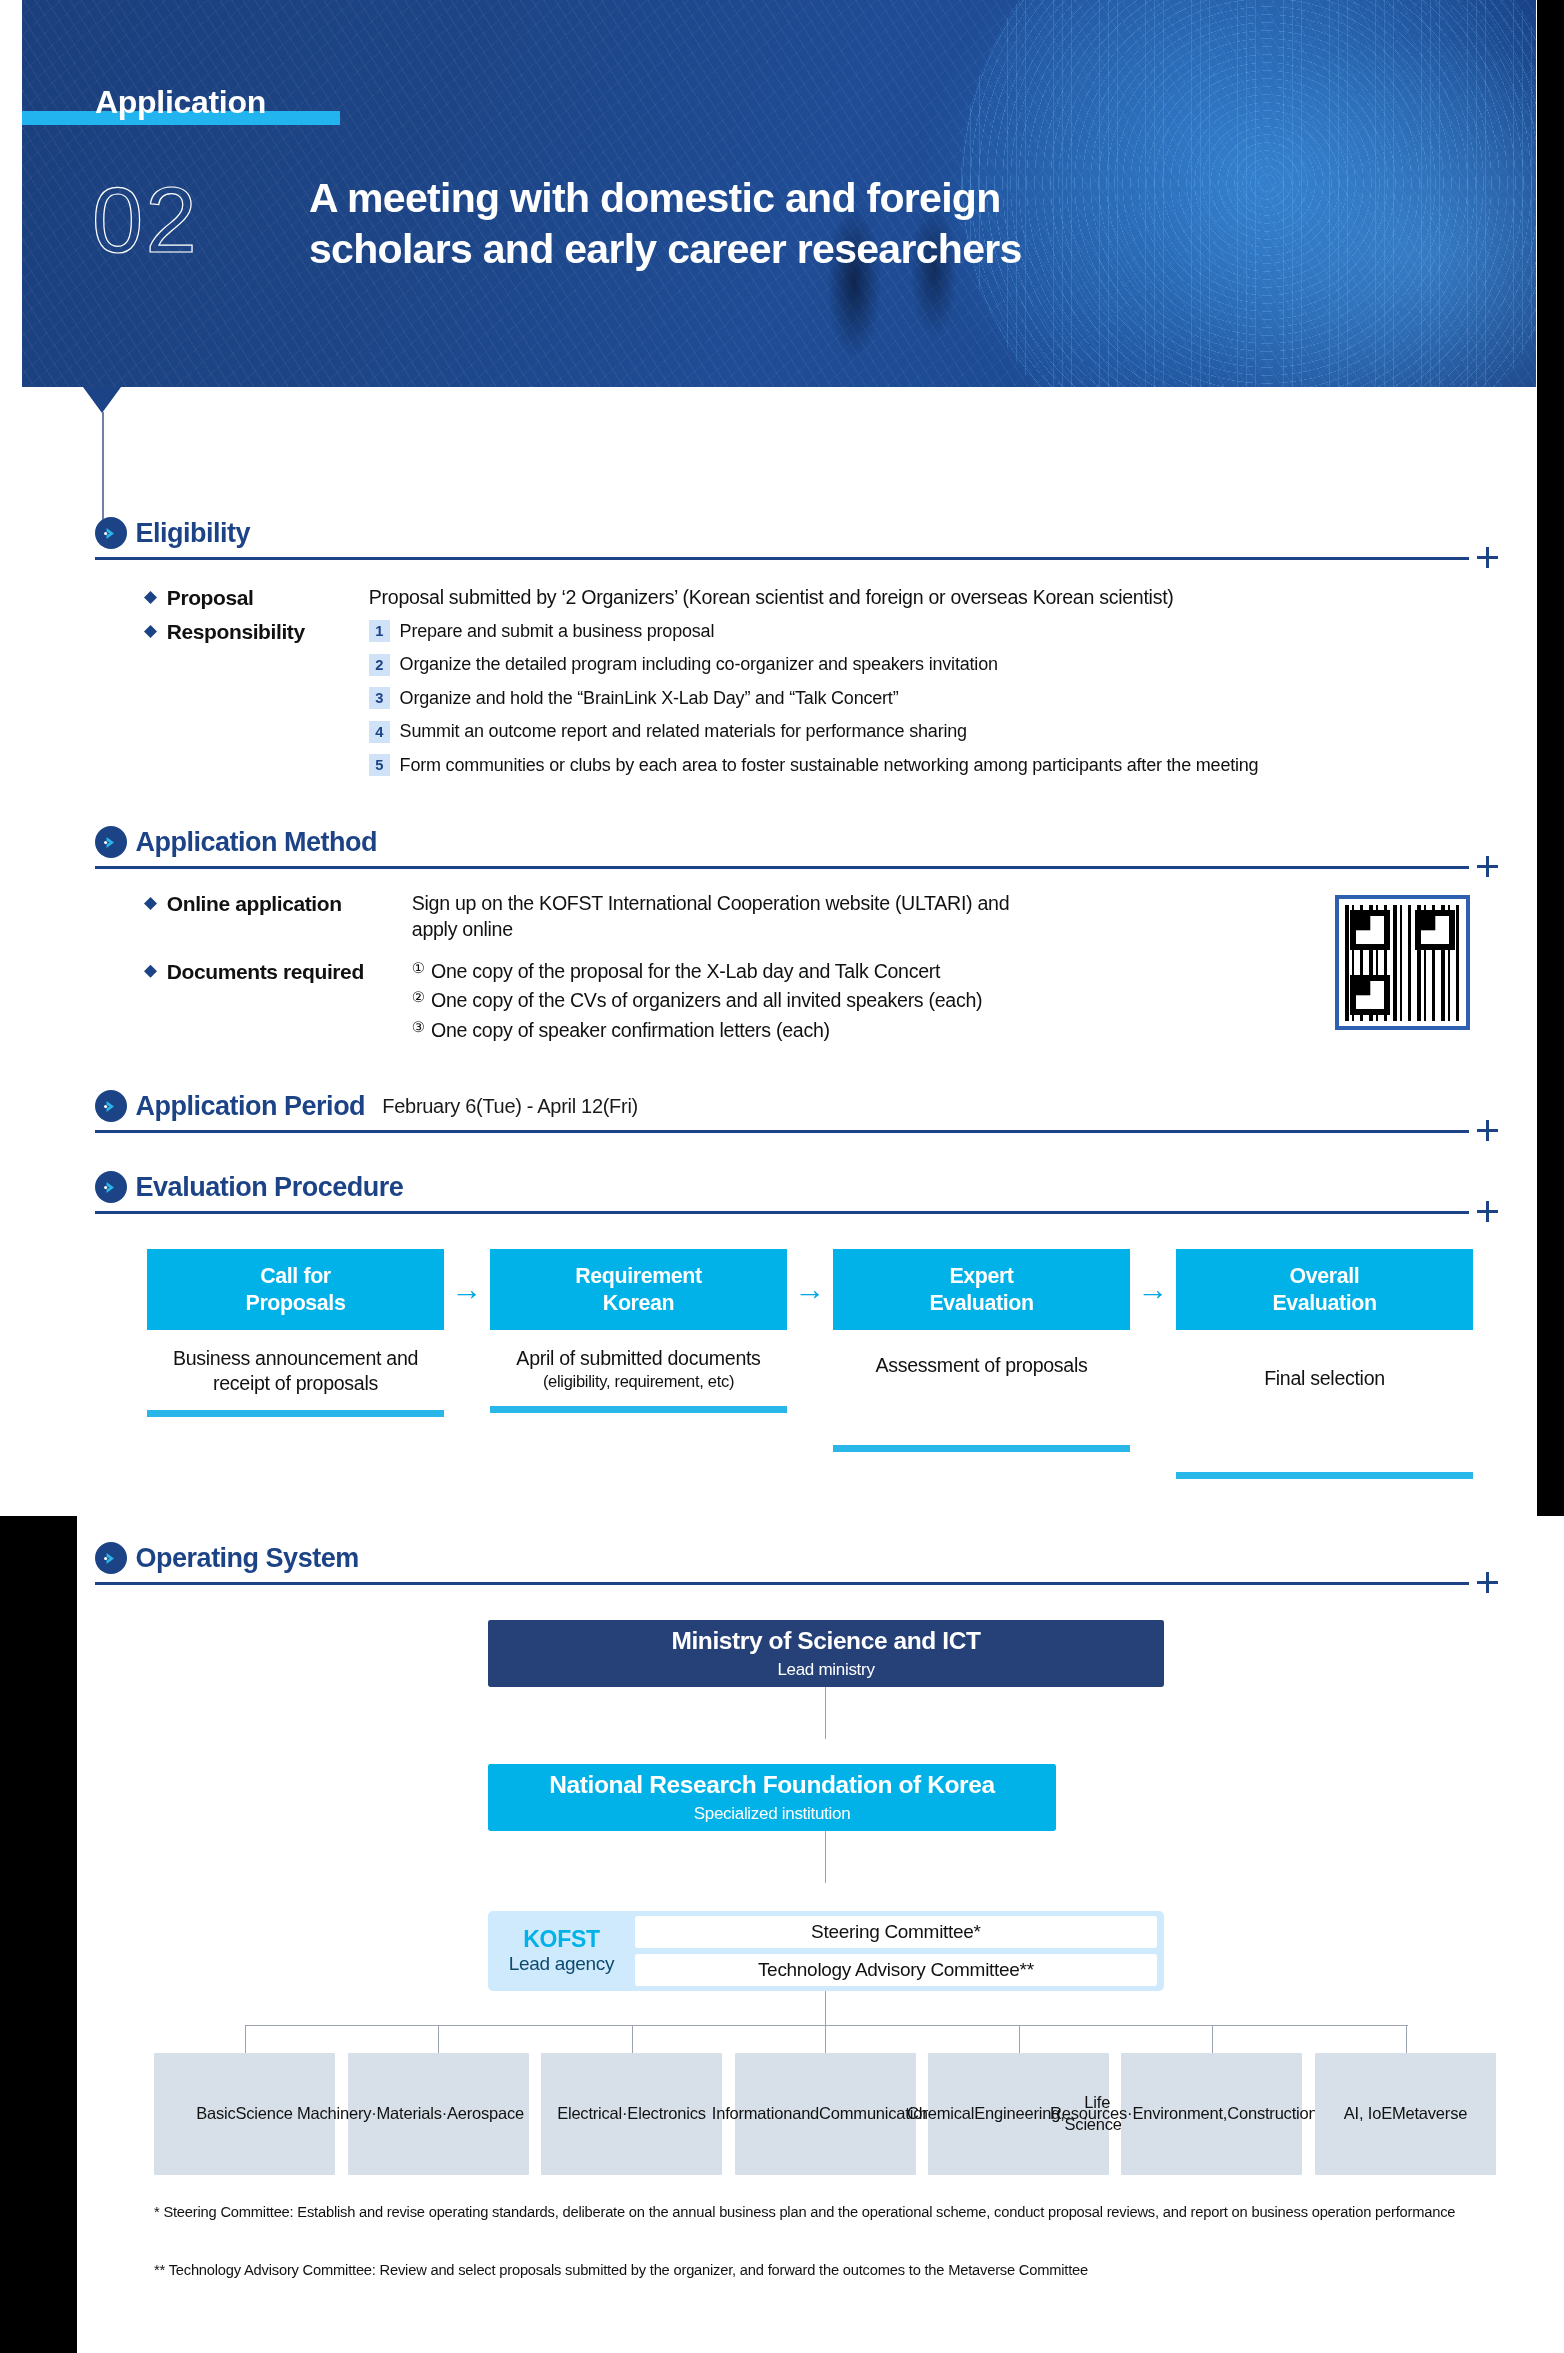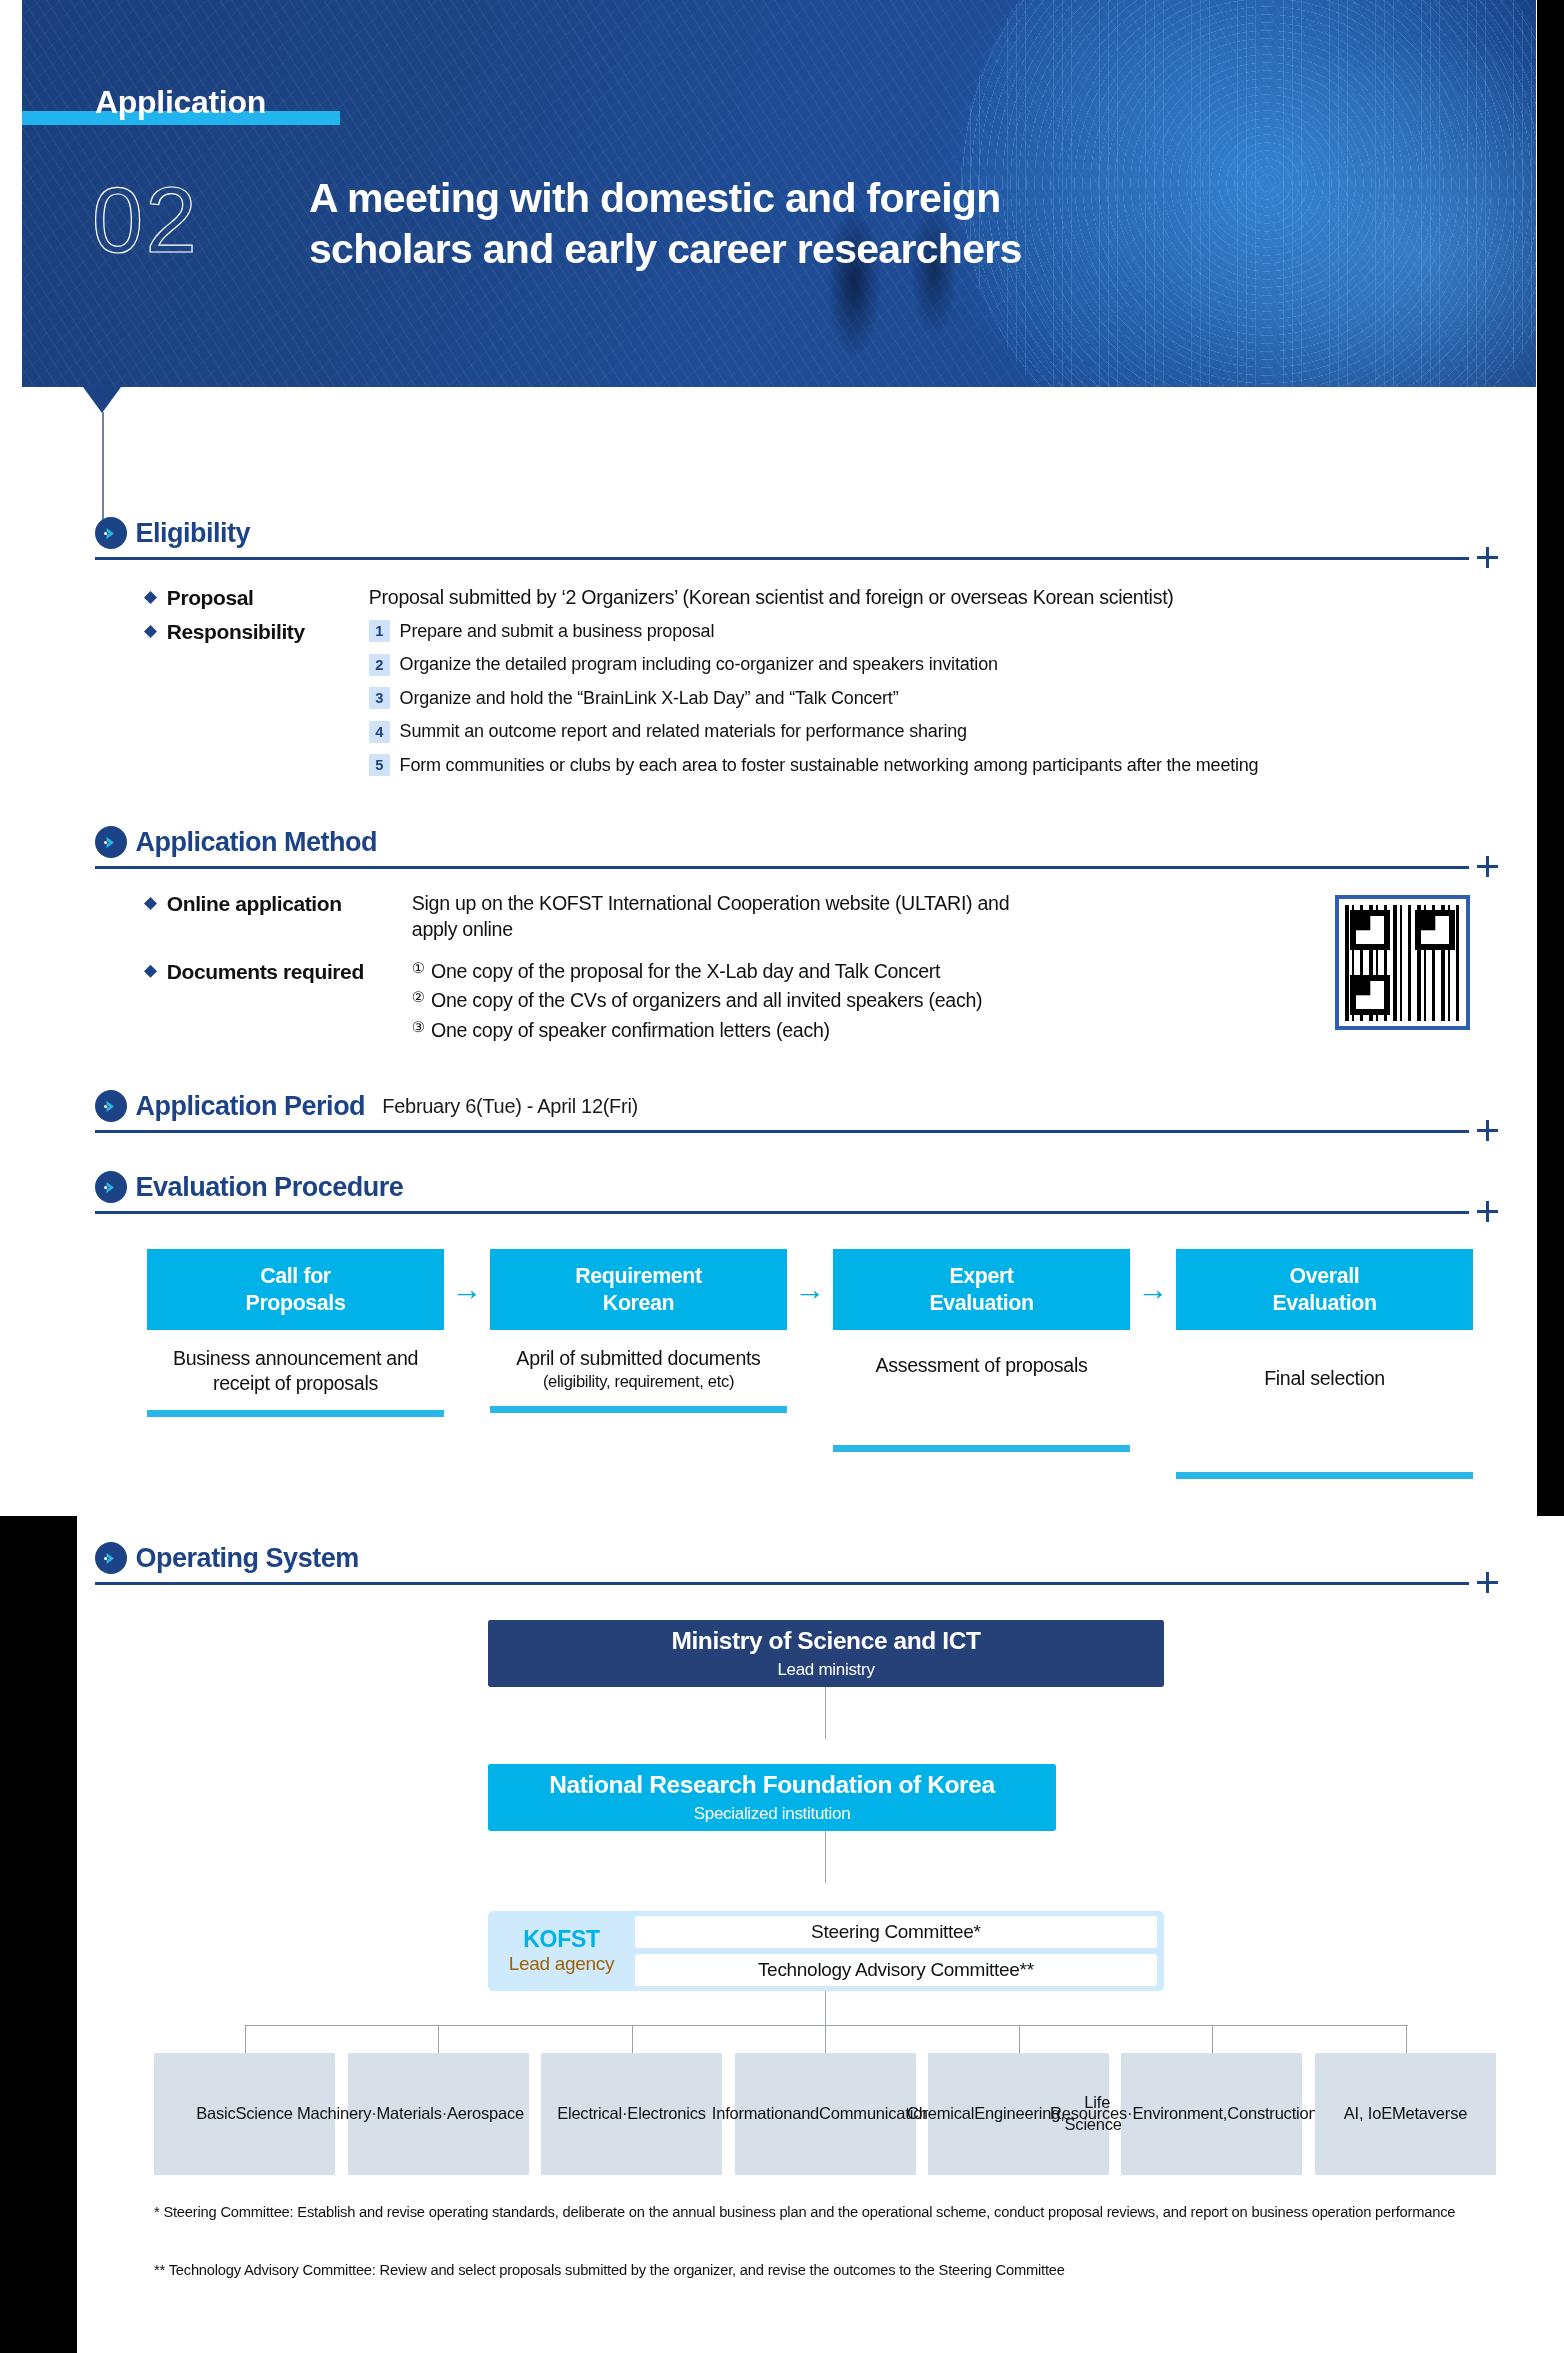--- a/index.html
+++ b/index.html
@@ -95,21 +95,21 @@
   .orgbox{position:absolute;display:flex;flex-direction:column;align-items:center;justify-content:center;text-align:center;}
   .org-navy{background:#254178;color:#fff;border-radius:2.4px;}
   .org-cyan{background:#00b2e8;color:#fff;border-radius:2.4px;}
   .org-t1{font-size:24.5px;font-weight:bold;letter-spacing:-0.4px;line-height:1.18;}
   .org-t2{font-size:17px;letter-spacing:-0.3px;line-height:1.2;margin-top:3.7px;}
   .vline{position:absolute;width:1.2px;background:#9aa3ae;}
   .hline{position:absolute;height:1.2px;background:#9aa3ae;}
   .kofst{position:absolute;background:#cfeafc;border-radius:4.9px;display:flex;align-items:center;}
   .kofst-left{width:147px;text-align:center;}
   .kofst-name{font-size:23px;font-weight:bold;color:#00b2e8;letter-spacing:-0.3px;line-height:1.1;}
-  .kofst-sub{font-size:19px;color:#a16207;letter-spacing:-0.3px;margin-top:2.4px;line-height:1.1;}
+  .kofst-sub{font-size:19px;color:#0c4a6e;letter-spacing:-0.3px;margin-top:2.4px;line-height:1.1;}
   .comm{background:#fff;border-radius:3.1px;height:32px;display:flex;align-items:center;justify-content:center;
     font-size:19px;color:#111;letter-spacing:-0.3px;}
   .leaf{position:absolute;background:#d7e0e8;border-radius:1px;
     display:flex;align-items:center;justify-content:center;text-align:center;
     font-size:16.5px;color:#111;line-height:1.32;letter-spacing:-0.2px;padding:0 4.9px;box-sizing:border-box;}
   .fnote{position:absolute;font-size:14.7px;color:#111;line-height:1.42;letter-spacing:-0.2px;}
 
   
   .qr{position:absolute;border:4.3px solid #2f5fb0;background:#fff;padding:5.5px;box-sizing:border-box;}
   .qr-inner{width:100%;height:100%;
@@ -420,15 +420,15 @@
       <span style="display:block">Environment,</span>
       <span style="display:block">Construction,</span>
       <span style="display:block">Energy</span>
     </div>
   <div class="leaf" style="left:1315px;top:537px;width:181px;height:122px;">
       <span style="display:block">AI, IoE</span>
       <span style="display:block">Metaverse</span>
     </div>
 
   <div class="fnote" style="left:154px;top:686px;width:1341px;">* Steering Committee: Establish and revise operating standards, deliberate on the annual business plan and the operational scheme, conduct proposal reviews, and report on business operation performance</div>
-  <div class="fnote" style="left:154px;top:744px;width:1341px;">** Technology Advisory Committee: Review and select proposals submitted by the organizer, and revise the outcomes to the Steering Committee</div>
+  <div class="fnote" style="left:154px;top:744px;width:1341px;">** Technology Advisory Committee: Review and select proposals submitted by the organizer, and forward the outcomes to the Metaverse Committee</div>
 </div>
 
 
 </body></html>

